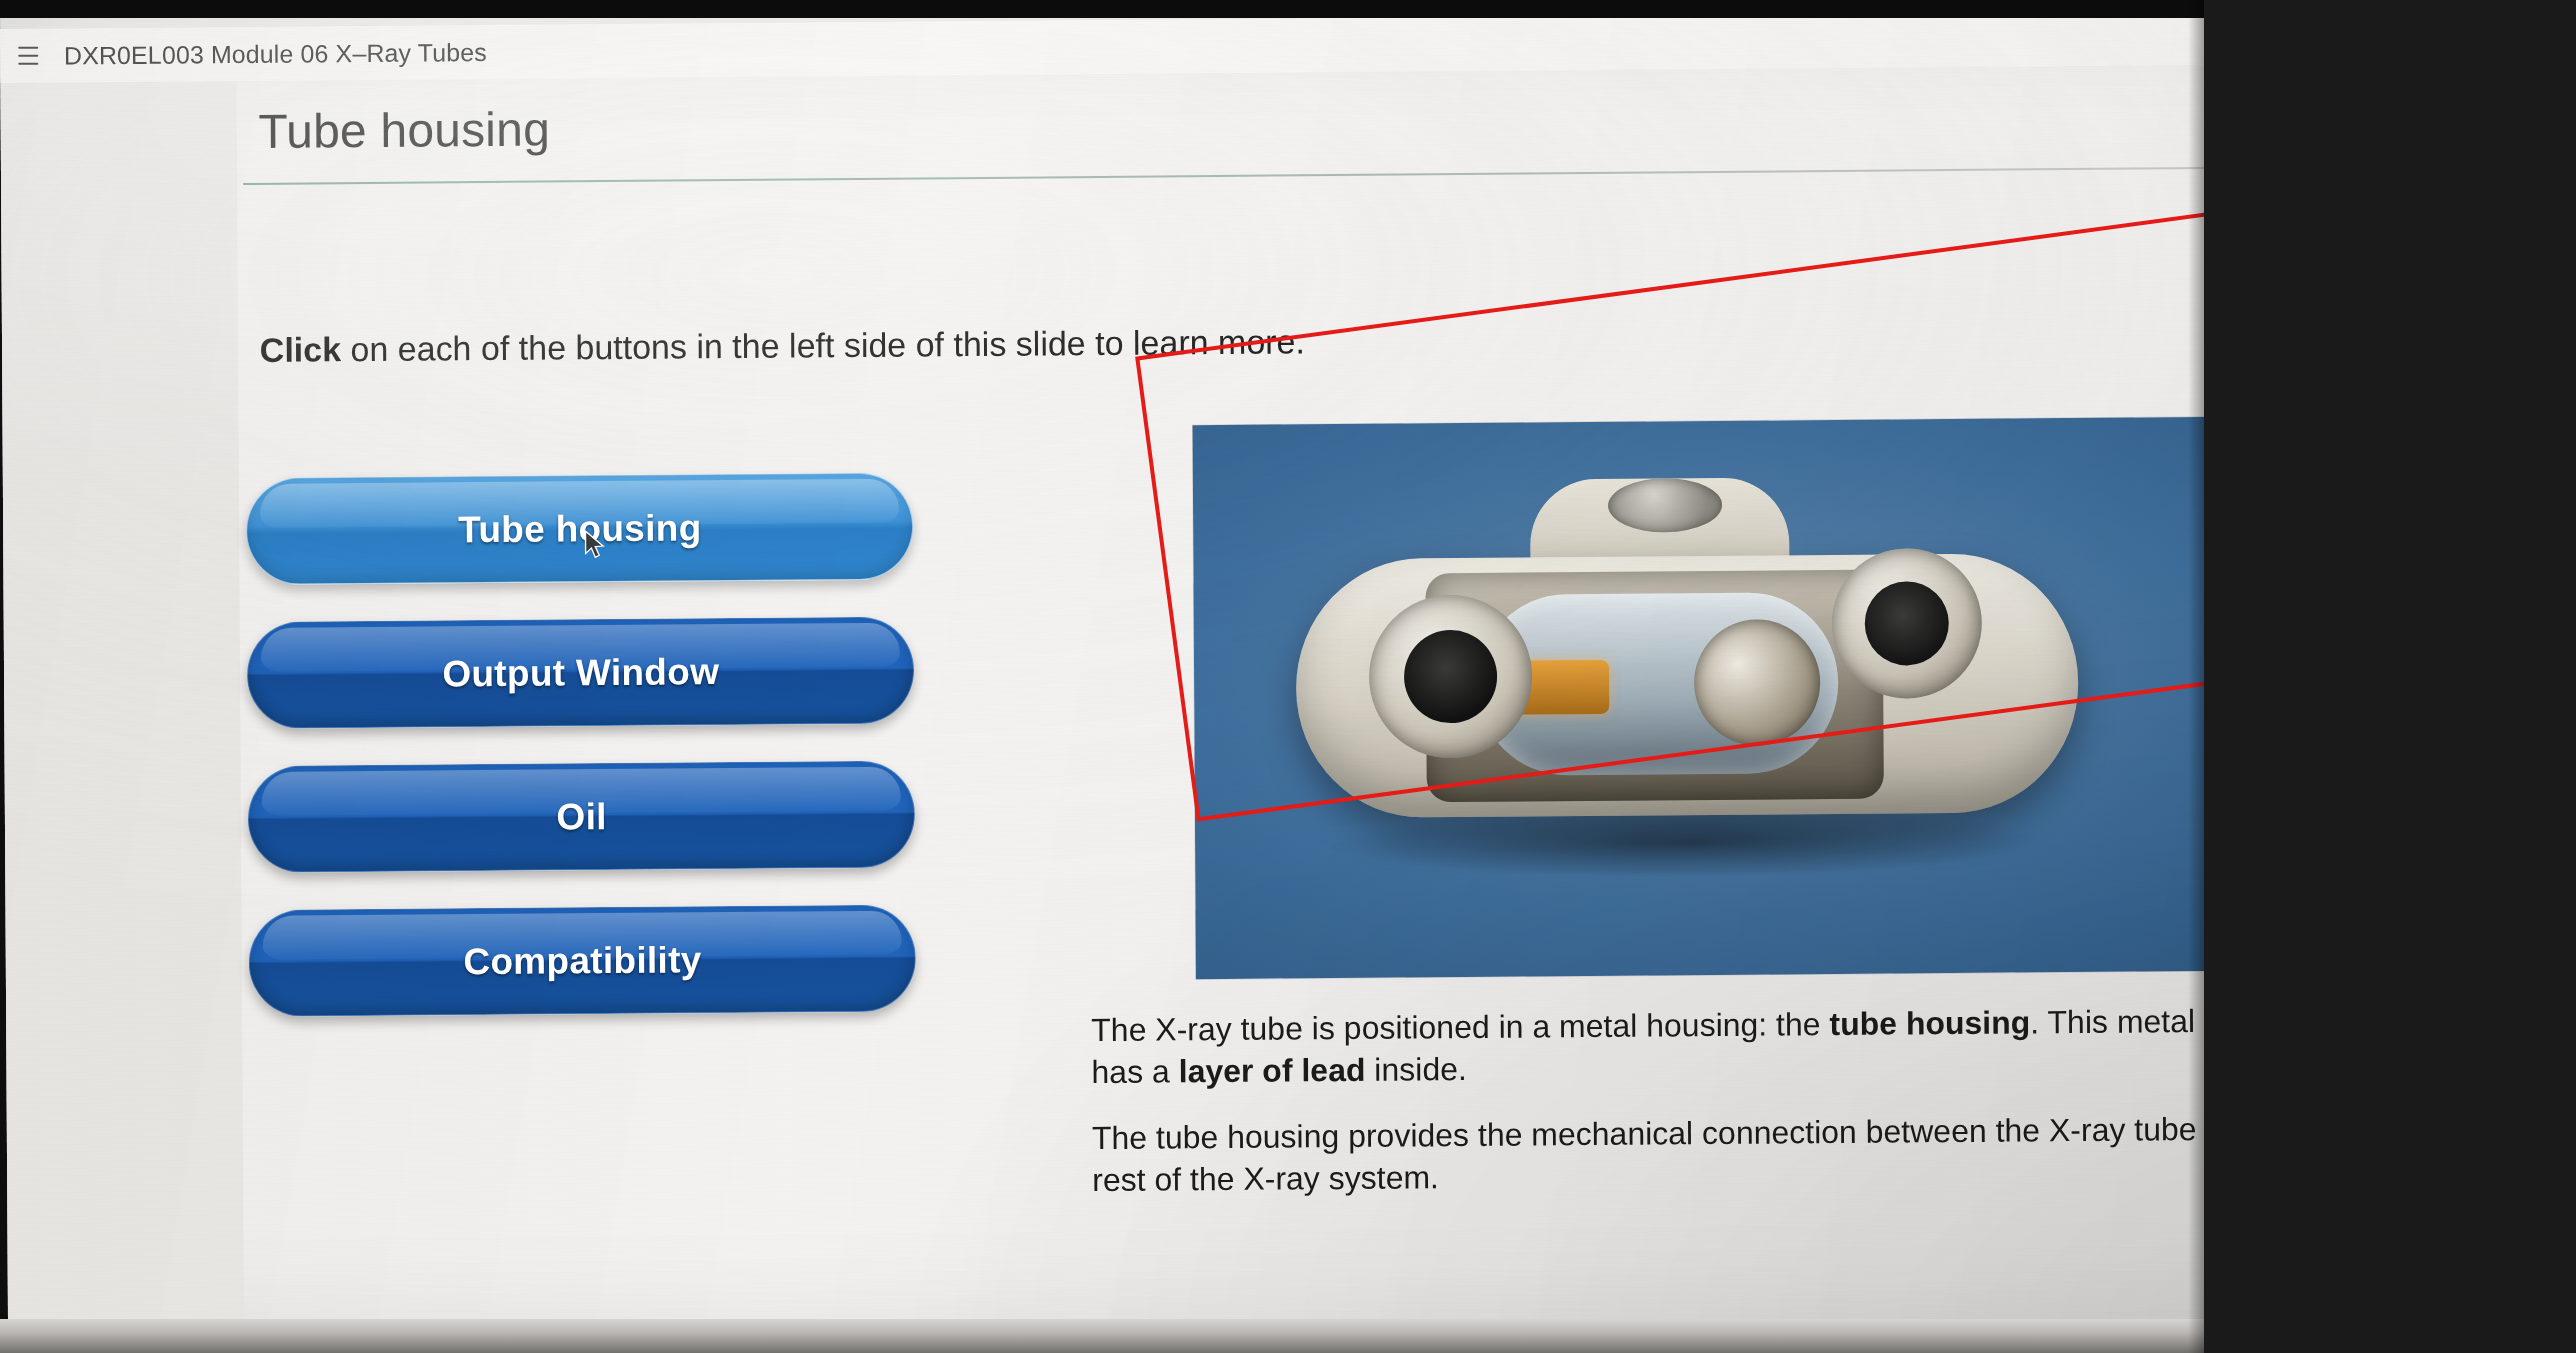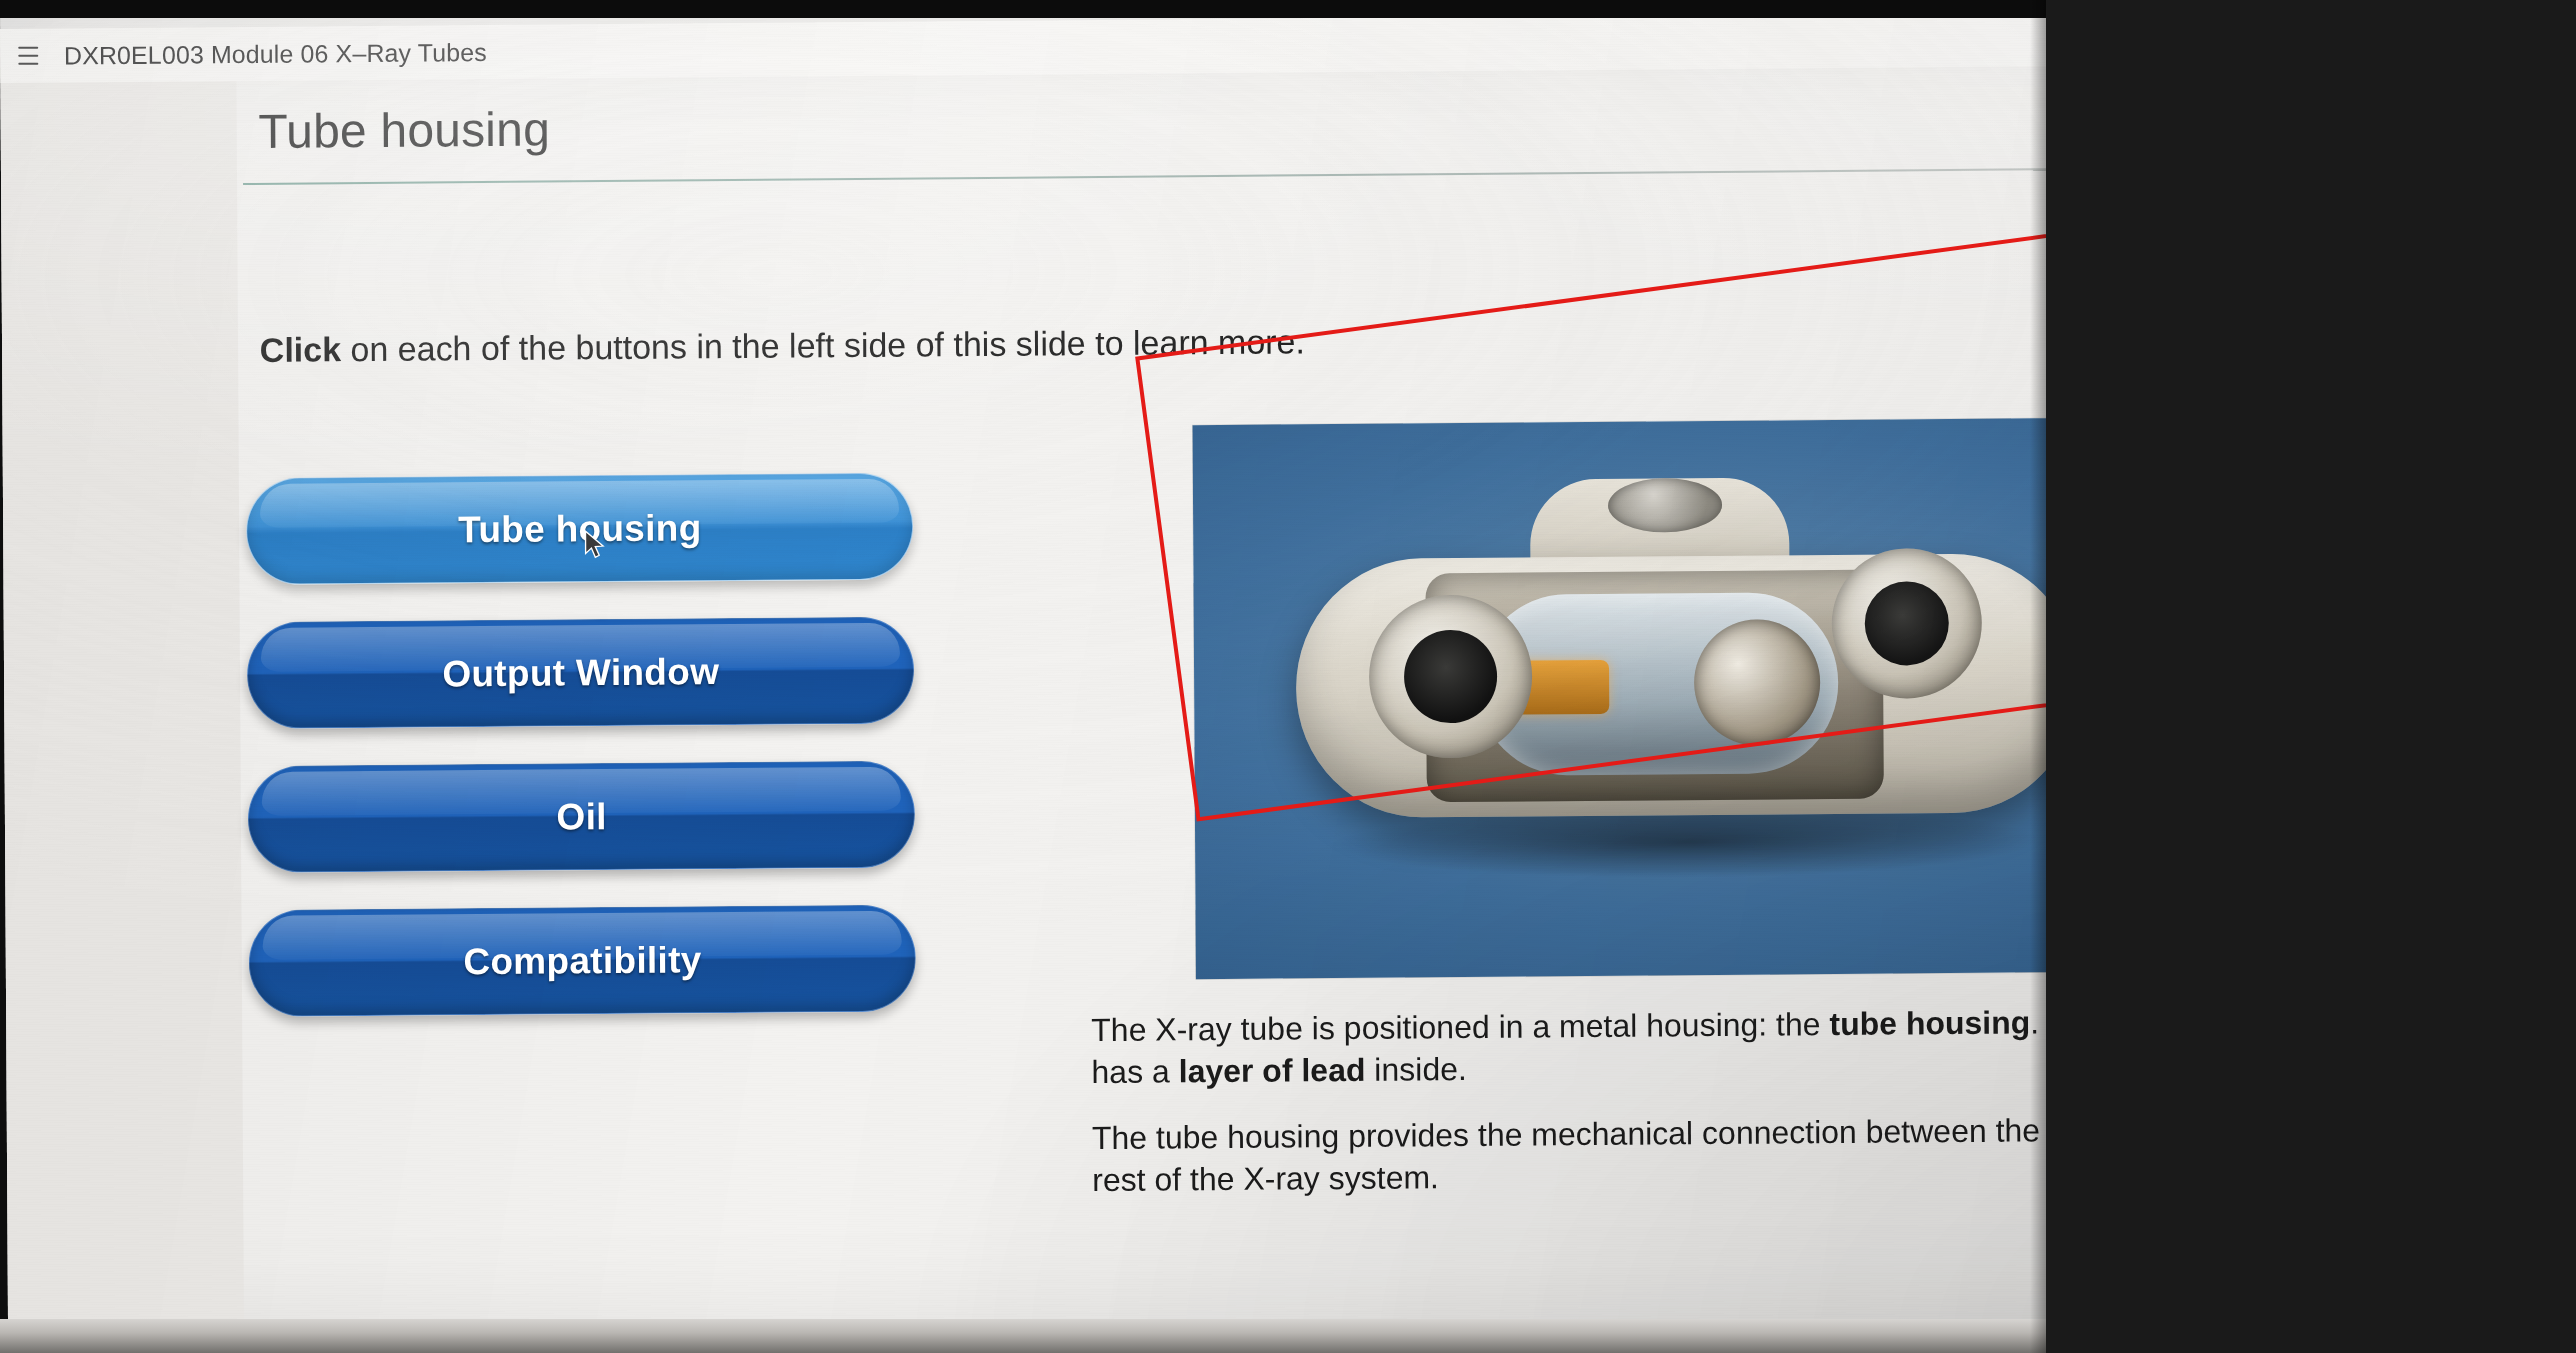--- a/index.html
+++ b/index.html
@@ -7,21 +7,21 @@
     margin: 0; padding: 0;
     width: 2576px; height: 1354px;
     background: #1a1a1a;
     font-family: "Liberation Sans", sans-serif;
     overflow: hidden;
   }
 
   
   #photo {
     position: relative;
-    width: 2046px; height: 1354px;
+    width: 2204px; height: 1354px;
     background: #0e0e0e;
     overflow: hidden;
   }
 
   
   #screen {
     position: absolute;
     left: 0; top: 10.8px;
     width: 2576px; height: 1343px;
     background: #f3f2f0;

